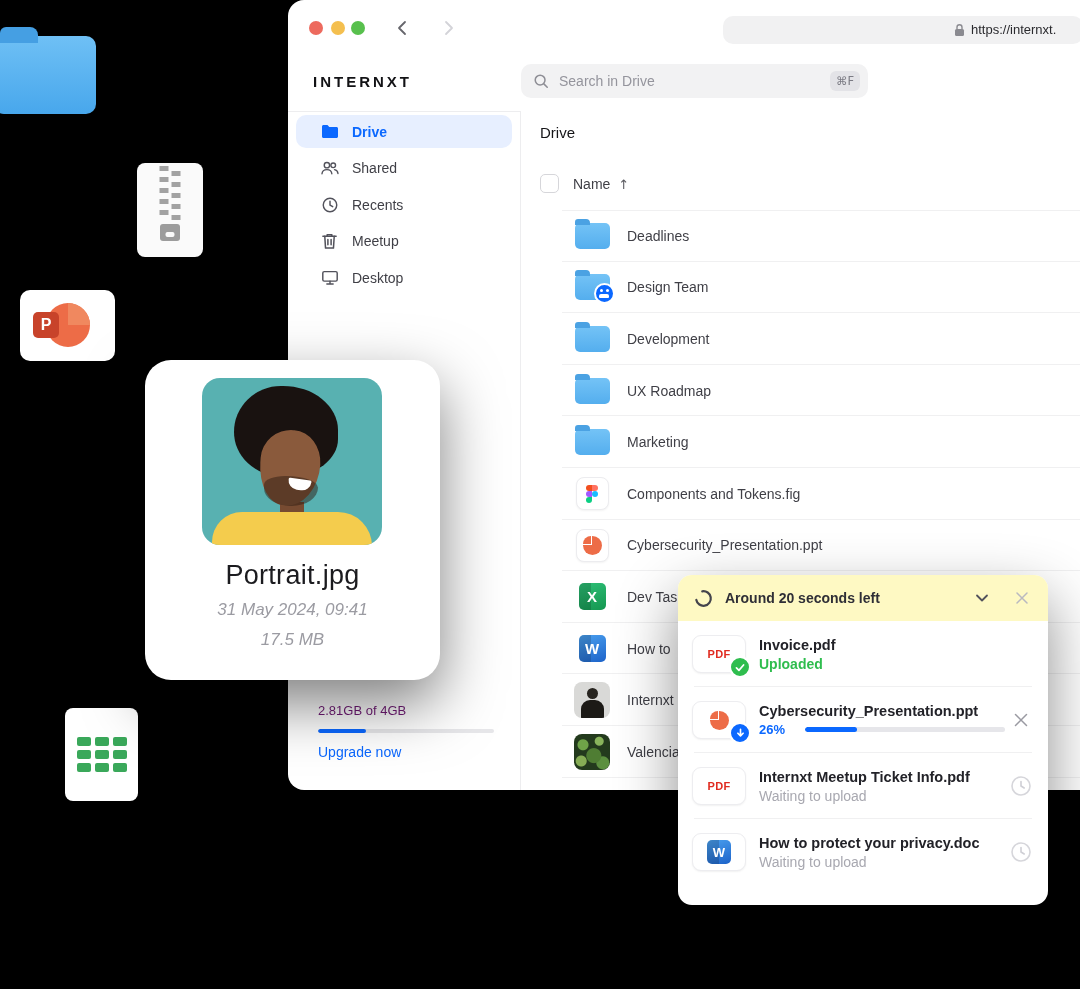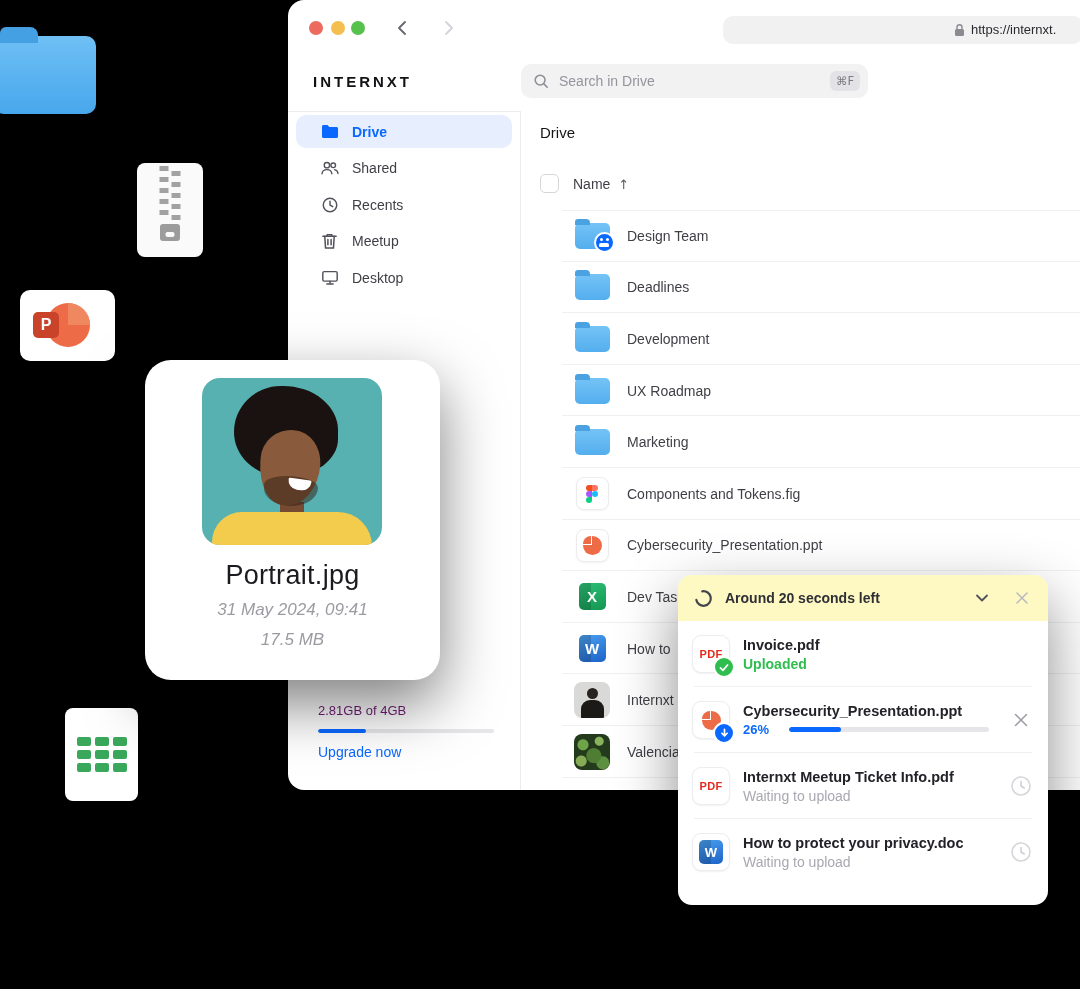--- a/index.html
+++ b/index.html
@@ -140,21 +140,21 @@
     #233a1d;}
 
   
   .upanel{left:678px;top:575px;width:370px;height:330px;border-radius:14px;background:#fff;
     box-shadow:0 24px 60px rgba(0,0,0,.45);overflow:hidden;z-index:10;}
   .uphead{height:46px;background:#fef9c3;display:flex;align-items:center;padding:0 16px;gap:12px;}
   .uptitle{flex:1;font-size:14px;font-weight:600;color:#2f2f36;}
   .up-item{height:66px;display:flex;align-items:center;padding:0 14px;position:relative;}
   .up-item.sep::after{content:"";position:absolute;left:16px;right:16px;bottom:0;height:1px;
     background:#f0f0f1;}
-  .ic-box{width:38px;height:38px;background:#fff;border:1px solid #ededf0;border-radius:9px;
+  .ic-box{width:54px;height:38px;background:#fff;border:1px solid #ededf0;border-radius:9px;
     box-shadow:0 1px 2px rgba(0,0,0,.06);display:flex;align-items:center;justify-content:center;
     position:relative;box-sizing:border-box;margin-right:13px;flex:none;}
   .pdfword{color:#e02b20;font-weight:700;font-size:11px;letter-spacing:.3px;}
   .badge{position:absolute;right:-6px;bottom:-6px;width:18px;height:18px;border-radius:50%;
     border:2.5px solid #fff;display:flex;align-items:center;justify-content:center;}
   .badge.green{background:#2fbd4e;} .badge.blue{background:#0b68ff;}
   .ucol{display:flex;flex-direction:column;gap:3px;min-width:0;flex:1;}
   .uname{font-size:14.5px;font-weight:700;color:#222228;white-space:nowrap;}
   .ustatus{font-size:14px;color:#a8a8b0;}
   .ustatus.ok{color:#2fbd4e;font-weight:600;}
@@ -295,31 +295,31 @@
     <div class="ctitle">Drive</div>
     <div class="cbox"></div>
     <div class="nhead">
       <span>Name</span>
       <span class="sortarrow">↑</span>
     </div>
 
     <div class="trows">
       <div class="frow">
         <div class="ric">
+            <div class="lfold"></div>
+          </div>
+        <div class="rlabel">Deadlines</div>
+      </div>
+      <div class="frow">
+        <div class="ric">
             <div class="lfold">
               <div class="share-badge"></div>
             </div>
           </div>
         <div class="rlabel">Design Team</div>
-      </div>
-      <div class="frow">
-        <div class="ric">
-            <div class="lfold"></div>
-          </div>
-        <div class="rlabel">Deadlines</div>
       </div>
       <div class="frow">
         <div class="ric">
             <div class="lfold"></div>
           </div>
         <div class="rlabel">Development</div>
       </div>
       <div class="frow">
         <div class="ric">
             <div class="lfold"></div>

